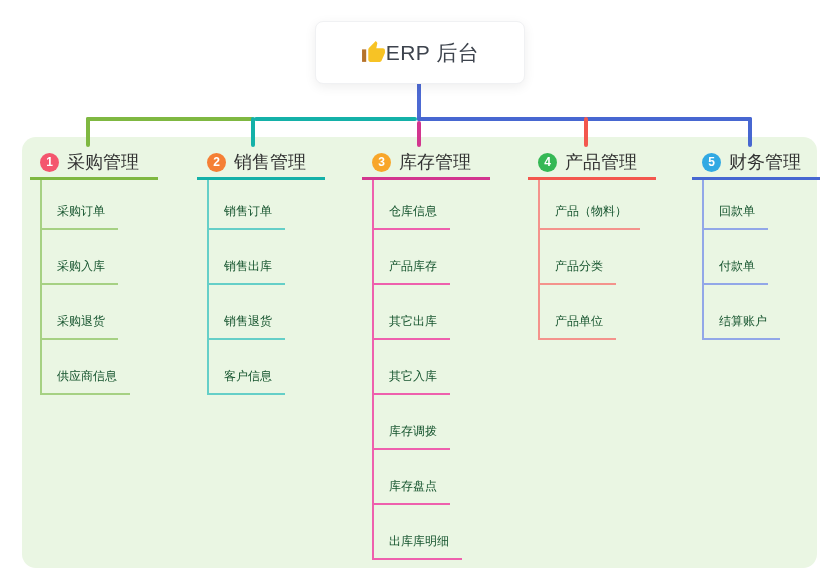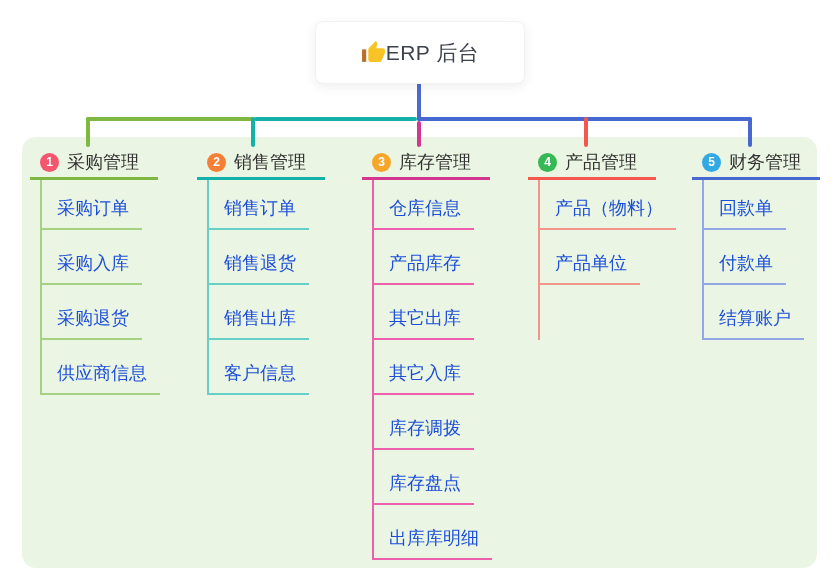--- a/index.html
+++ b/index.html
@@ -39,21 +39,21 @@
   }
   .badge{
     flex:0 0 auto;width:19px;height:19px;border-radius:50%;color:#fff;
     font-size:12px;line-height:19px;text-align:center;font-weight:bold;
   }
   .trunk{position:absolute;left:10px;top:33px;width:2px;}
   ul.children{position:absolute;left:10px;top:28px;margin:0;padding:0;list-style:none;}
   ul.children li{height:55px;display:flex;align-items:flex-end;}
   .node{
     display:block;border-bottom:2px solid #000;padding:0 13px 8px 17px;
-    font-size:18px;color:#1d4ed8;white-space:nowrap;cursor:default;
+    font-size:12px;color:#14532d;white-space:nowrap;cursor:default;
   }
   
   .b1 .title{border-color:#7fb841;} .b1 .badge{background:#f4566e;} .b1 .trunk{background:#a6d183;height:215px;} .b1 .node{border-color:#a6d183;}
   .b2 .title{border-color:#14b1a8;} .b2 .badge{background:#f57f35;} .b2 .trunk{background:#65cfc8;height:215px;} .b2 .node{border-color:#65cfc8;text-align:right;}
   .b3 .title{border-color:#d2368f;} .b3 .badge{background:#f8a62a;} .b3 .trunk{background:#ee60ad;height:380px;} .b3 .node{border-color:#ee60ad;}
   .b4 .title{border-color:#f3574e;} .b4 .badge{background:#35b855;} .b4 .trunk{background:#f4938c;height:160px;} .b4 .node{border-color:#f4938c;margin-top:28px;}
   .b5 .title{border-color:#4767d1;} .b5 .badge{background:#31a9e3;} .b5 .trunk{background:#92a7e8;height:160px;} .b5 .node{border-color:#92a7e8;}
 </style>
 </head>
 <body>
@@ -108,24 +108,24 @@
     <div class="title">
       <span class="badge">2</span>
       <span>销售管理</span>
     </div>
     <div class="trunk"></div>
     <ul class="children">
       <li>
           <span class="node">销售订单</span>
         </li>
       <li>
+          <span class="node">销售出库</span>
+        </li>
+      <li>
           <span class="node">销售退货</span>
-        </li>
-      <li>
-          <span class="node">销售出库</span>
         </li>
       <li>
           <span class="node">客户信息</span>
         </li>
     </ul>
   </div>
 
   <div class="col b3" style="left:362px">
     <div class="title">
       <span class="badge">3</span>
@@ -161,20 +161,23 @@
     <div class="title">
       <span class="badge">4</span>
       <span>产品管理</span>
     </div>
     <div class="trunk"></div>
     <ul class="children">
       <li>
           <span class="node">产品（物料）</span>
         </li>
       <li>
+          <span class="node">产品分类</span>
+        </li>
+      <li>
           <span class="node">产品单位</span>
         </li>
     </ul>
   </div>
 
   <div class="col b5" style="left:692px">
     <div class="title">
       <span class="badge">5</span>
       <span>财务管理</span>
     </div>

